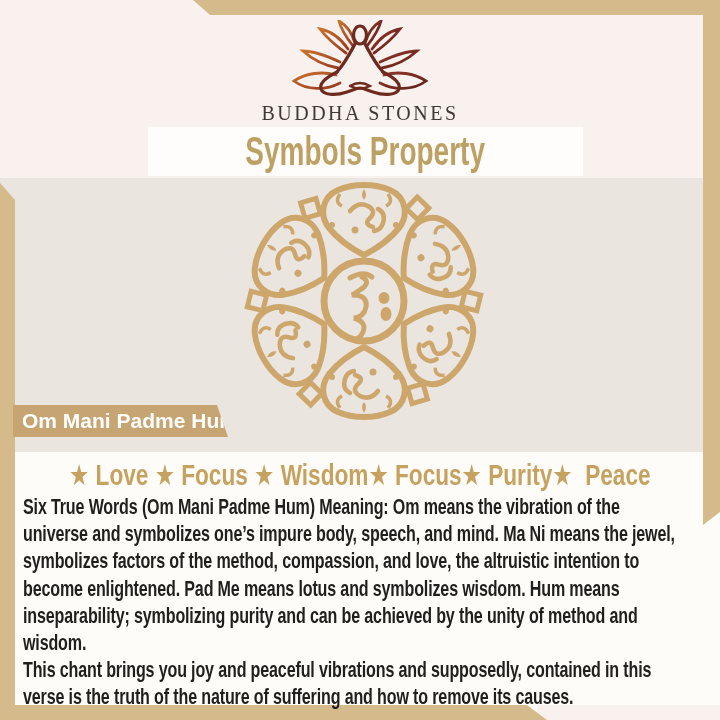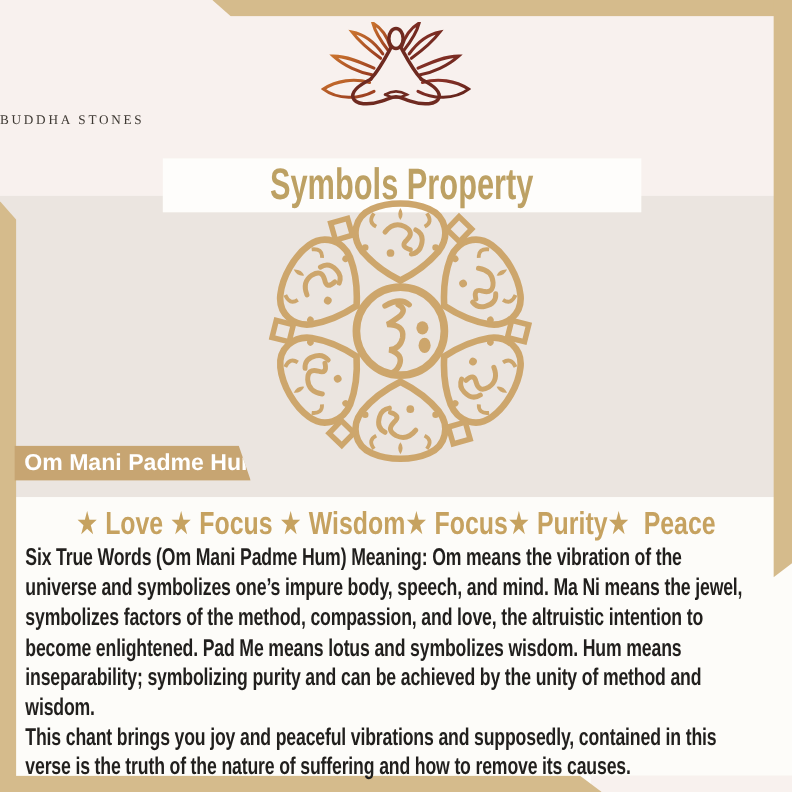--- a/index.html
+++ b/index.html
@@ -18,27 +18,27 @@
   .frame-top{left:0;top:0;width:720px;height:15px;
     clip-path:polygon(193px 0,720px 0,720px 15px,210px 15px);}
   .frame-right{left:703px;top:0;width:17px;height:525px;
     clip-path:polygon(0 0,17px 0,17px 512px,0 525px);}
   .frame-left{left:0;top:183px;width:15px;height:537px;
     clip-path:polygon(0 0,15px 17px,15px 537px,0 537px);}
   .frame-bottom{left:0;top:705px;width:720px;height:15px;
     clip-path:polygon(0 0,527px 0,547px 15px,0 15px);}
   .logo-svg{position:absolute;left:275px;top:20px;}
   .brand-name{
-    position:absolute;left:0;top:102px;width:720px;text-align:left;
+    position:absolute;left:0;top:102px;width:720px;text-align:center;
     font-family:"Liberation Serif","DejaVu Serif",serif;
-    font-size:12px;letter-spacing:2.5px;color:#3e3933;font-weight:500;
+    font-size:20px;letter-spacing:2.5px;color:#3e3933;font-weight:500;
   }
   
   .title-strip{
-    position:absolute;left:148px;top:144px;width:435px;height:49px;
+    position:absolute;left:148px;top:127px;width:435px;height:49px;
     background:#fefdfb;display:flex;align-items:center;justify-content:center;
   }
   .title-text{
     font-size:40px;font-weight:bold;color:#bda164;white-space:nowrap;
     transform:scaleX(.70);letter-spacing:0;
   }
   
   .mandala-svg{position:absolute;left:244px;top:181px;}
   
   .badge{

